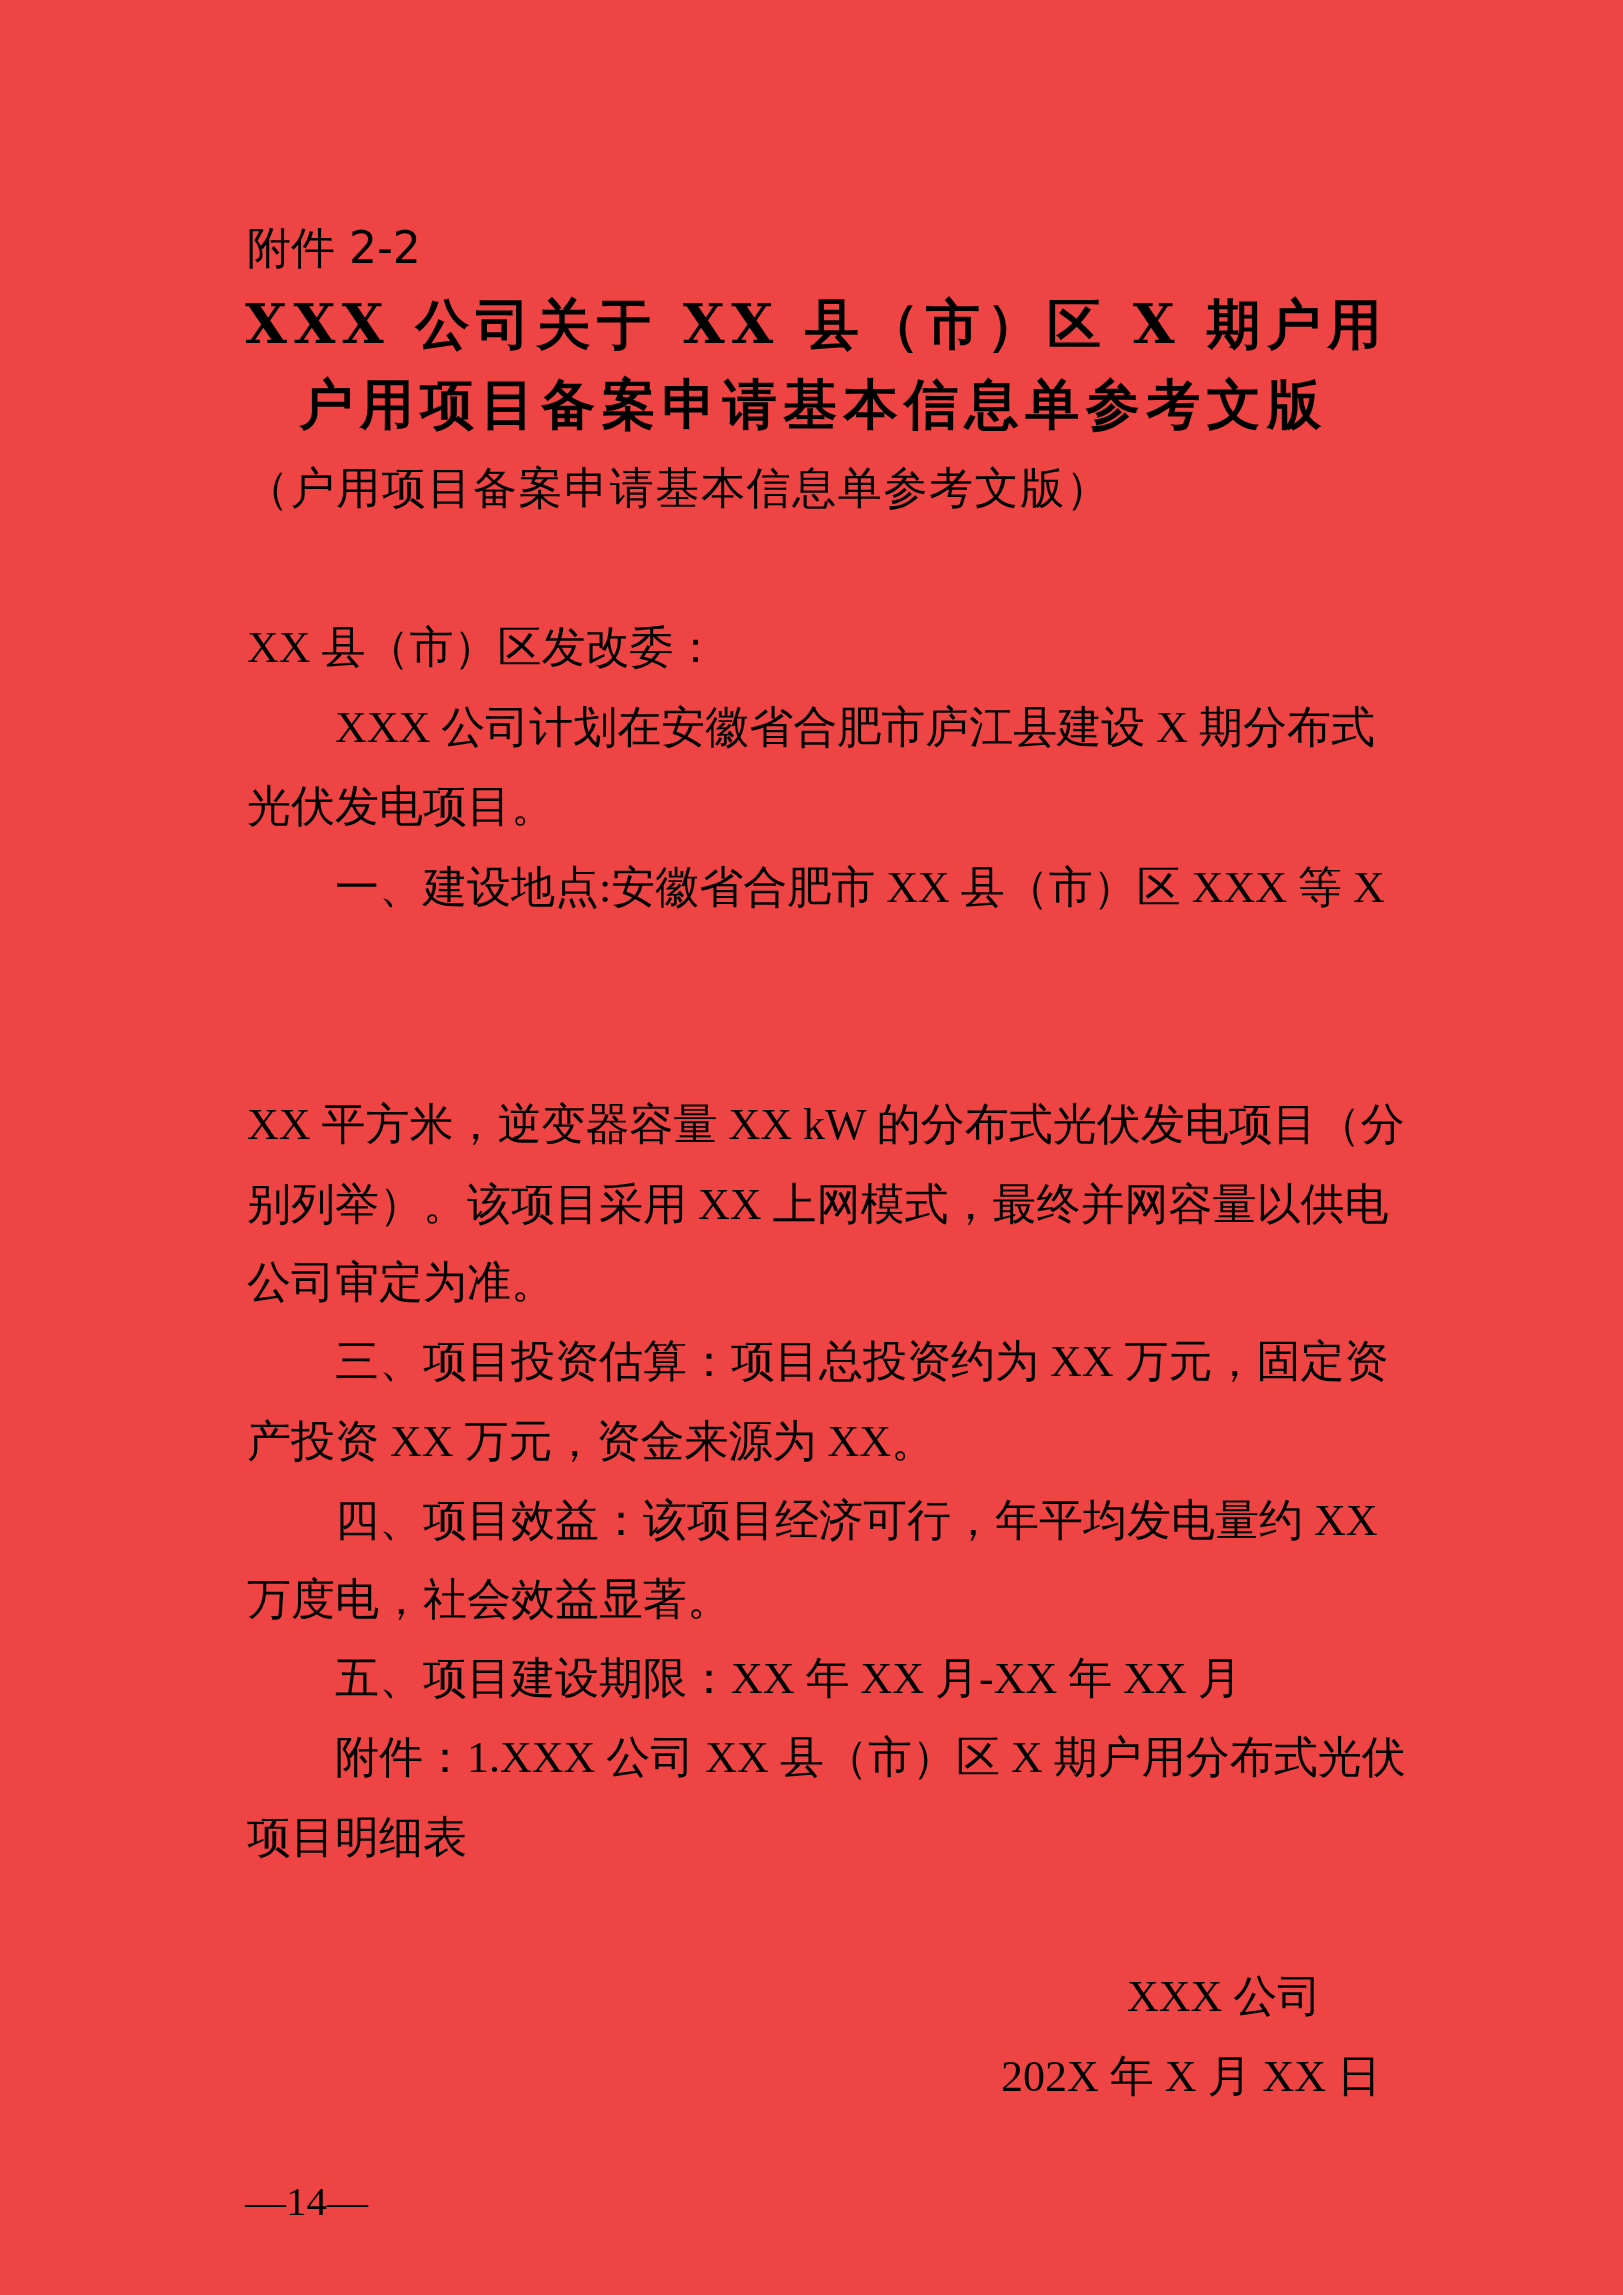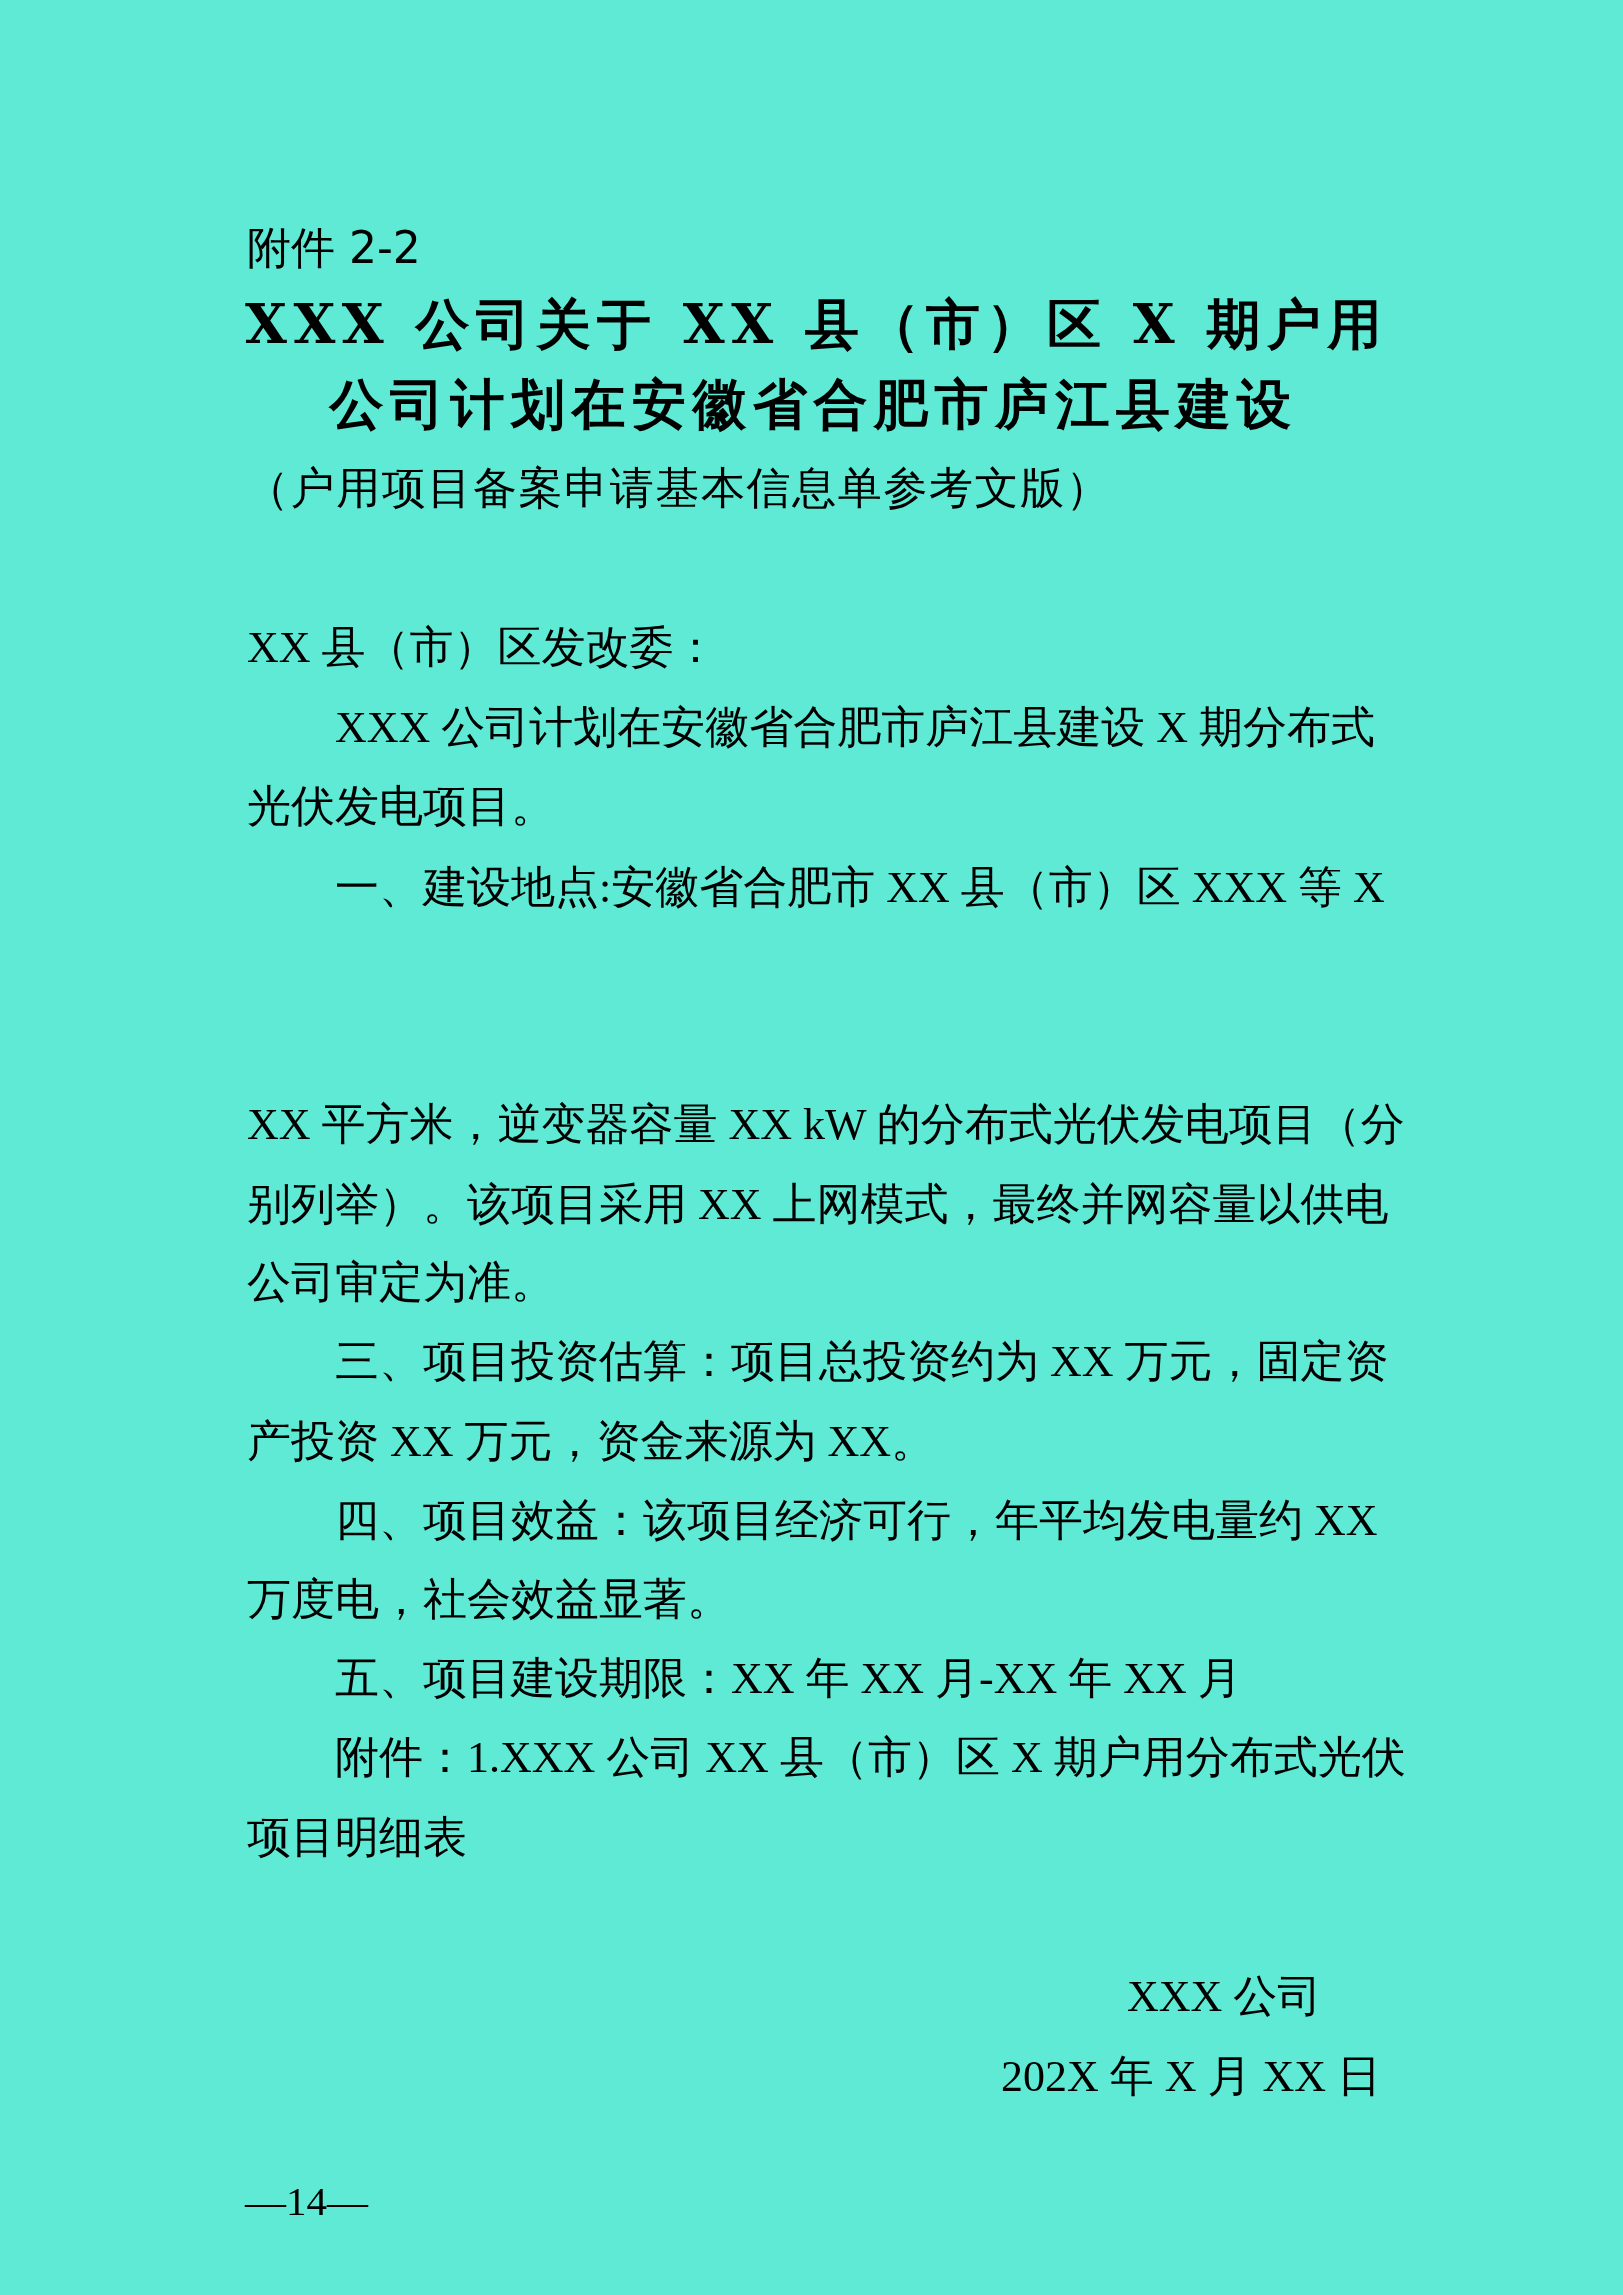--- a/index.html
+++ b/index.html
@@ -1,18 +1,18 @@
 <!DOCTYPE html>
 <html style="font-size:13px"><head>
 <meta charset="utf-8">
 <style>
   html, body { margin: 0; padding: 0; background: #ffffff; }
   body { width: 1623px; height: 2295px; position: relative; overflow: hidden;
          font-family: "Liberation Serif", "DejaVu Serif", serif; color: #000; }
-  .page { position: absolute; left: 0; top: 0; width: 1623px; height: 2295px; background: #5eead4; }
+  .page { position: absolute; left: 0; top: 0; width: 1623px; height: 2295px; background: #ef4444; }
   .abs { position: absolute; white-space: nowrap; }
   .annex { left: 247px; top: 219px; font-size: 44px; line-height: 57px;
            font-family: "DejaVu Sans", "Liberation Sans", sans-serif; }
   .title { left: 245px; width: 1137px; text-align: center; font-size: 54px; line-height: 74px;
            font-weight: bold; letter-spacing: 6.5px; font-family: "DejaVu Serif", "Liberation Serif", serif; }
   .t1 { top: 287px; }
   .t2 { top: 367px; }
   .subtitle { left: 245px; width: 1137px; text-align: left; top: 455px; font-size: 44px; line-height: 65px;
               letter-spacing: 1.6px; font-family: "DejaVu Sans", sans-serif; }
   .line { position: absolute; left: 247px; font-size: 44px; line-height: 57px; white-space: nowrap; }
@@ -21,21 +21,21 @@
   .pagenum { position: absolute; left: 245px; top: 2127px; font-size: 41px; line-height: 52px; white-space: nowrap; margin-top: 48px; }
 </style>
 </head>
 <body>
 
 <div class="page">
 
   <div class="abs annex">附件 2-2</div>
 
   <div class="abs title t1">XXX 公司关于 XX 县（市）区 X 期户用</div>
-  <div class="abs title t2">公司计划在安徽省合肥市庐江县建设</div>
+  <div class="abs title t2">户用项目备案申请基本信息单参考文版</div>
   <div class="abs subtitle">（户用项目备案申请基本信息单参考文版）</div>
 
   <div class="line" style="top:619px;">XX 县（市）区发改委：</div>
 
   <div class="line indent" style="top:699px;">XXX 公司计划在安徽省合肥市庐江县建设 X 期分布式</div>
   <div class="line" style="top:778px;">光伏发电项目。</div>
   <div class="line indent" style="top:859px;">一、建设地点:安徽省合肥市 XX 县（市）区 XXX 等 X</div>
   <div class="line" style="top:1096px;">XX 平方米，逆变器容量 XX kW 的分布式光伏发电项目（分</div>
   <div class="line" style="top:1176px;">别列举）。该项目采用 XX 上网模式，最终并网容量以供电</div>
   <div class="line" style="top:1254px;">公司审定为准。</div>

